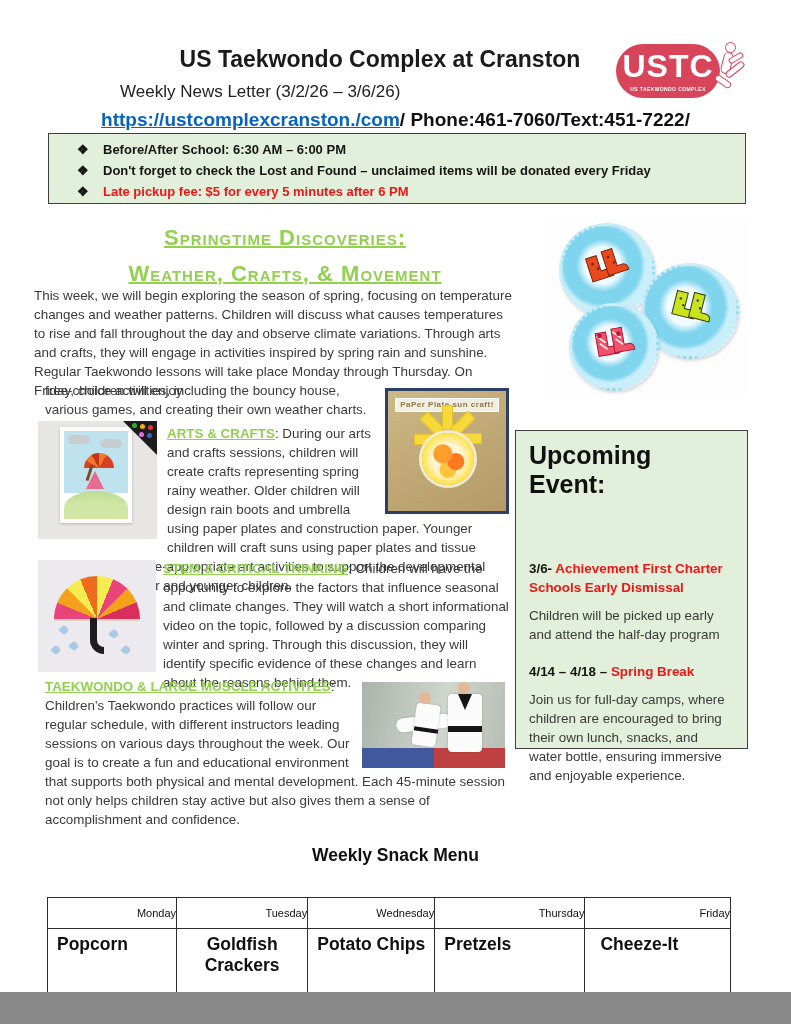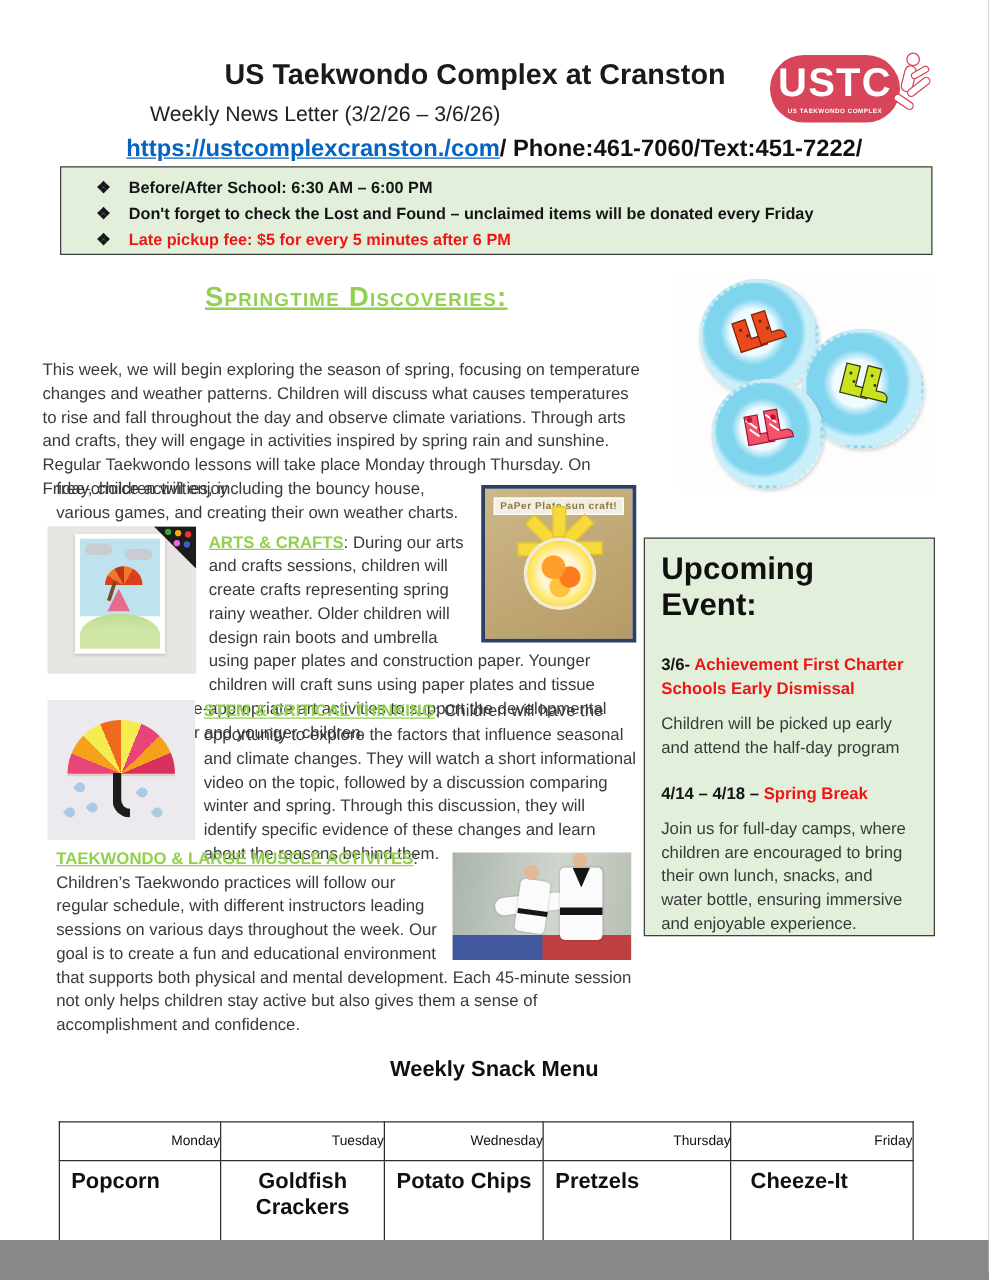--- a/index.html
+++ b/index.html
@@ -51,21 +51,21 @@
   .tkd{ position:absolute; left:45px; top:677px; width:464px; }
   .tkd .sp-r{ float:right; width:150px; height:95px; }
   
   .upcoming{ position:absolute; left:515px; top:430px; width:233px; height:319px;
     background:#e2efda; border:1.5px solid #3f3f3f; padding:10px 13px; }
   .up-title{ font-size:25px; font-weight:bold; color:#101010; }
   .up-event{ font-size:13.4px; line-height:19px; font-weight:bold; }
   .up-event .ev-date{ color:#151515; }
   .up-event .ev-name{ color:#f01515; }
   .up-desc{ font-size:13.4px; line-height:19px; color:#3a3a3a; margin-top:9px; }
-  .ev1{ margin-top:23px; } .ev2{ margin-top:18px; }
+  .ev1{ margin-top:60px; } .ev2{ margin-top:18px; }
   
   .img-frame{ position:absolute; }
   
   .plates{ left:543px; top:219px; width:204px; height:174px; background:#fdfdfd; }
   .plate{ position:absolute; border-radius:50%;
     background:radial-gradient(circle at 45% 45%, #f0fbff 0 26%, #7fd4ee 38% 55%, #c9effa 62% 74%, #eef9fd 78%);
     border:3px dotted #cfeaf3; box-shadow:1px 2px 3px rgba(0,0,0,.15); }
   .plate svg{ position:absolute; left:50%; top:50%; transform:translate(-50%,-50%); }
   .plate1{ left:16px; top:4px;  width:96px; height:94px; }
   .plate2{ left:98px; top:44px; width:98px; height:96px; }
@@ -170,20 +170,21 @@
       <span class="notice-text">Don't forget to check the Lost and Found – unclaimed items will be donated every Friday</span>
     </div>
     <div class="notice-item red">
       <span class="bullet">❖</span>
       <span class="notice-text">Late pickup fee: $5 for every 5 minutes after 6 PM</span>
     </div>
   </div>
 
   <div class="main-heading">
     <div class="mh-line">Springtime Discoveries:</div>
+    <div class="mh-line">Weather, Crafts, &amp; Movement</div>
   </div>
 
   <div class="img-frame plates">
     <div class="plate plate1">
       <svg width="52" height="44" viewBox="0 0 52 44">
         <g transform="rotate(-18 26 22)">
           <path d="M9 5 h11 v16 h6 a5 5 0 0 1 5 5 v3 H9 z" fill="#e8491d" stroke="#7e1f08" stroke-width="1"></path>
           <path d="M26 3 h11 v18 h5 a5 5 0 0 1 5 5 v2 H26 z" fill="#e8491d" stroke="#7e1f08" stroke-width="1"></path>
           <circle cx="14" cy="12" r="1.3" fill="#7e1f08"></circle>
             <circle cx="18" cy="18" r="1.3" fill="#7e1f08"></circle>

